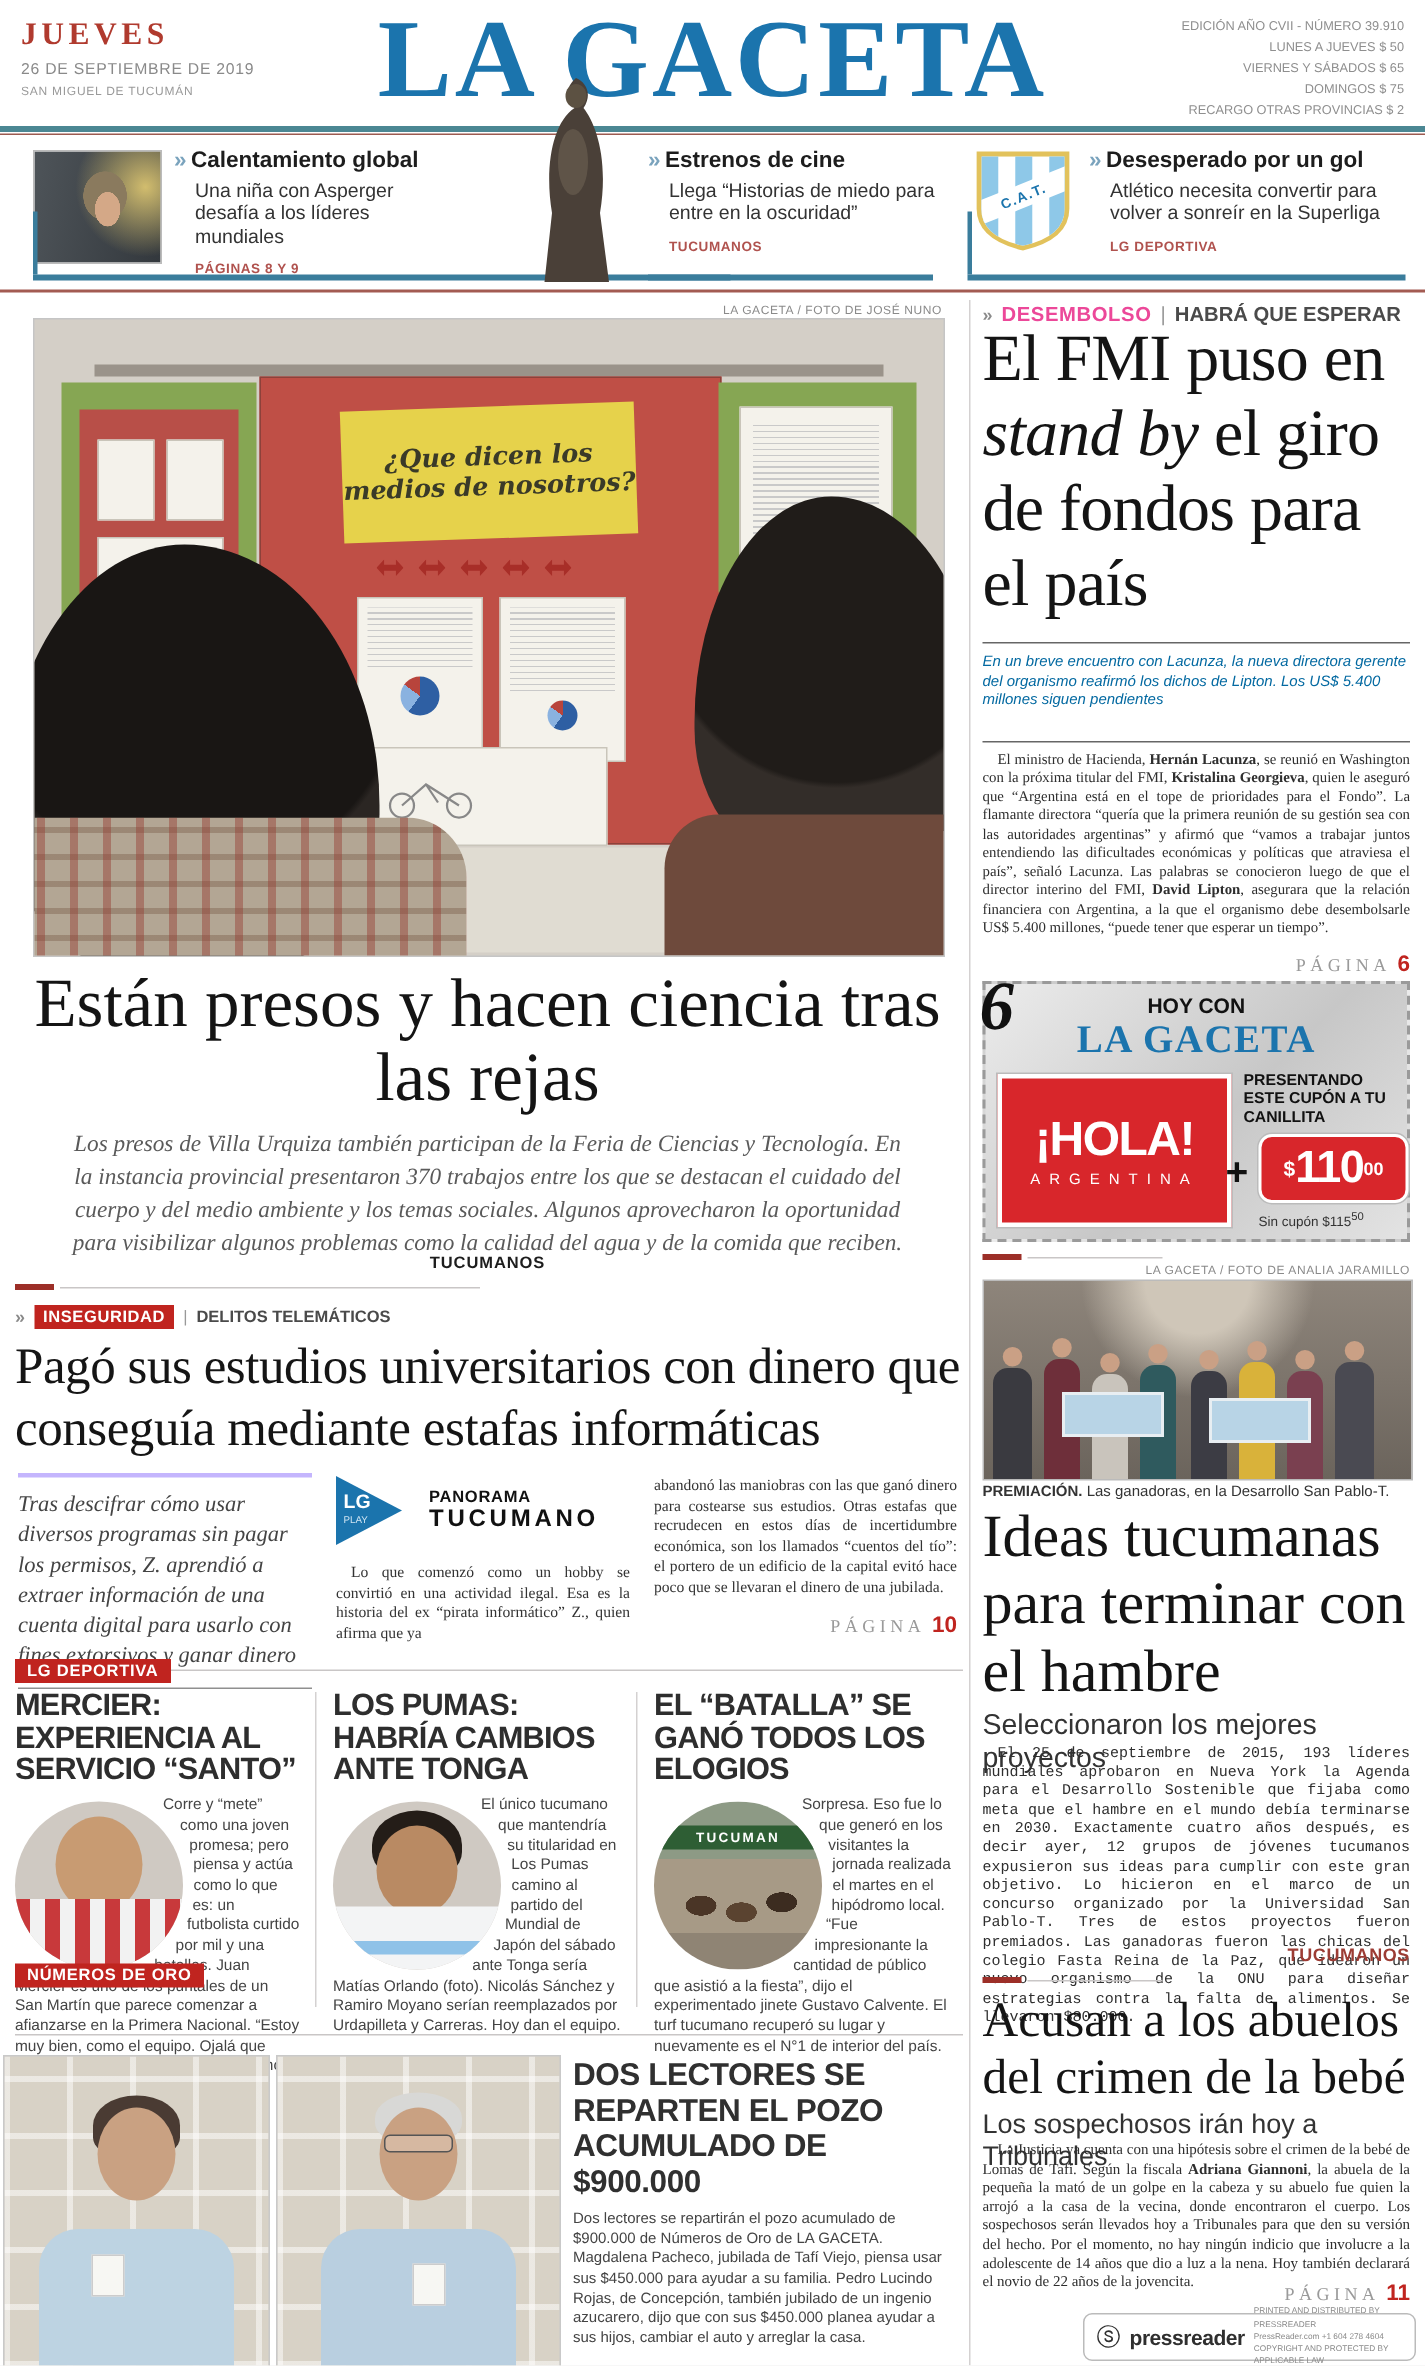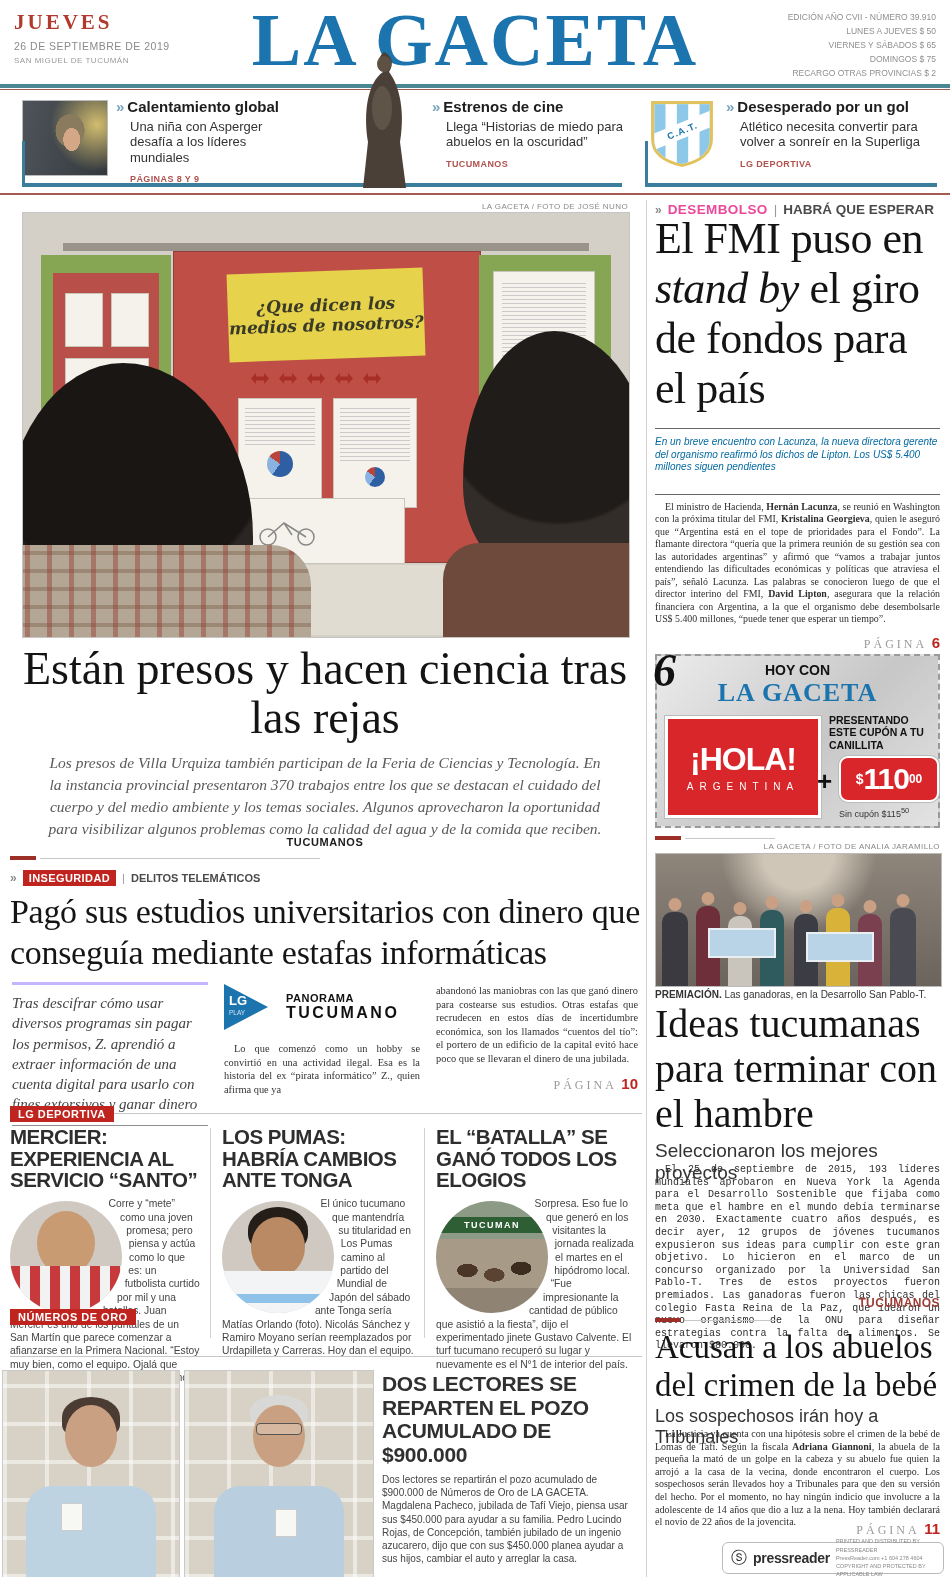--- a/index.html
+++ b/index.html
@@ -218,21 +218,21 @@
   <div class="abs strip-bar" style="left:22px;width:465px;"></div>
 
   <svg class="abs" style="left:338px;top:50px;" width="92" height="138" viewBox="0 0 92 138">
     <path d="M46 2 C38 9 40 16 45 22 C30 32 25 62 30 92 L25 138 L68 138 L62 92 C68 56 59 32 51 22 C57 13 53 5 46 2 Z" fill="#4a4038"></path>
     <ellipse cx="44" cy="58" rx="10" ry="22" fill="#6e6354" opacity="0.6"></ellipse>
     <ellipse cx="46" cy="14" rx="7" ry="8" fill="#5c5142"></ellipse>
   </svg>
 
   <div class="abs strip-text" style="left:432px;width:195px;">
     <div class="strip-title"><span class="chev">»</span><span>Estrenos de cine</span></div>
-    <div class="strip-sub">Llega “Historias de miedo para abuelos en la oscuridad”</div>
+    <div class="strip-sub">Llega “Historias de miedo para entre en la oscuridad”</div>
     <div class="strip-kicker">TUCUMANOS</div>
   </div>
   <div class="abs strip-bar" style="left:432px;width:190px;"></div>
 
   <svg class="abs" style="left:650px;top:100px;" width="64" height="68" viewBox="0 0 62 66">
     <defs>
         <clipPath id="shieldclip">
           <path d="M4 4 h54 v34 q0 18 -27 24 q-27 -6 -27 -24 z"></path>
         </clipPath>
       </defs>

